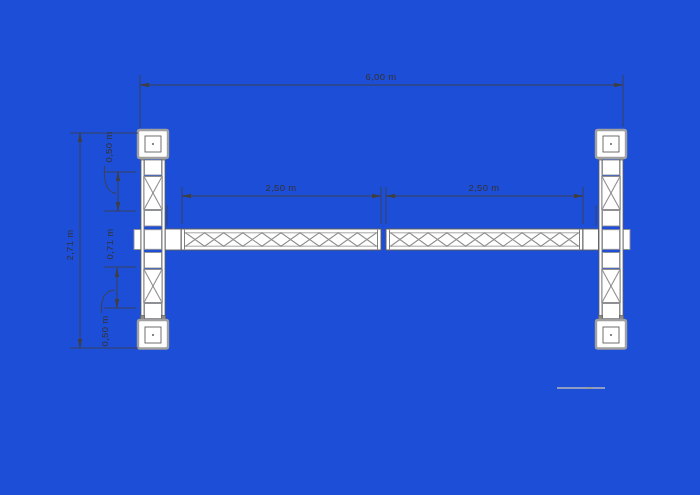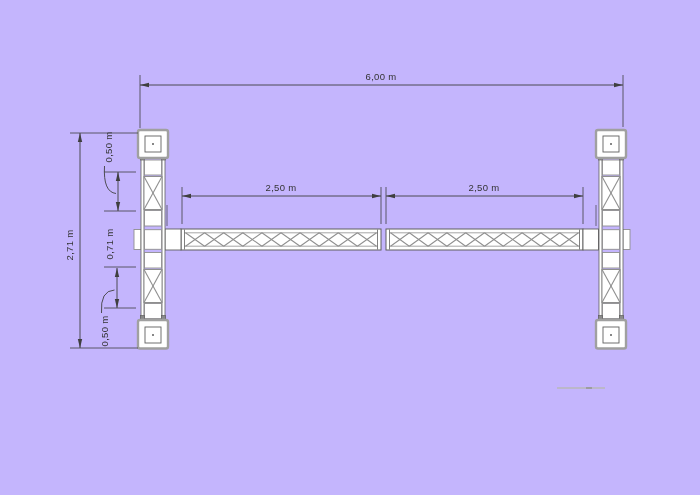--- a/index.html
+++ b/index.html
@@ -1,16 +1,16 @@
 <!DOCTYPE html>
 <html><head>
 <meta charset="utf-8">
 <style>
   html,body{margin:0;padding:0;background:#ffffff;}
-  .canvas-wrap{width:700px;height:495px;background:#c4b5fd;position:relative;overflow:hidden;}
+  .canvas-wrap{width:700px;height:495px;background:#1d4ed8;position:relative;overflow:hidden;}
   svg{display:block;}
   .dim{font-family:"Liberation Sans",sans-serif;font-size:9.5px;fill:#333;letter-spacing:.3px;}
 </style>
 </head>
 <body>
 
 <div class="canvas-wrap">
   <svg id="drawing-svg" width="700" height="495" viewBox="0 0 700 495">
 
     <g id="g-truss">

